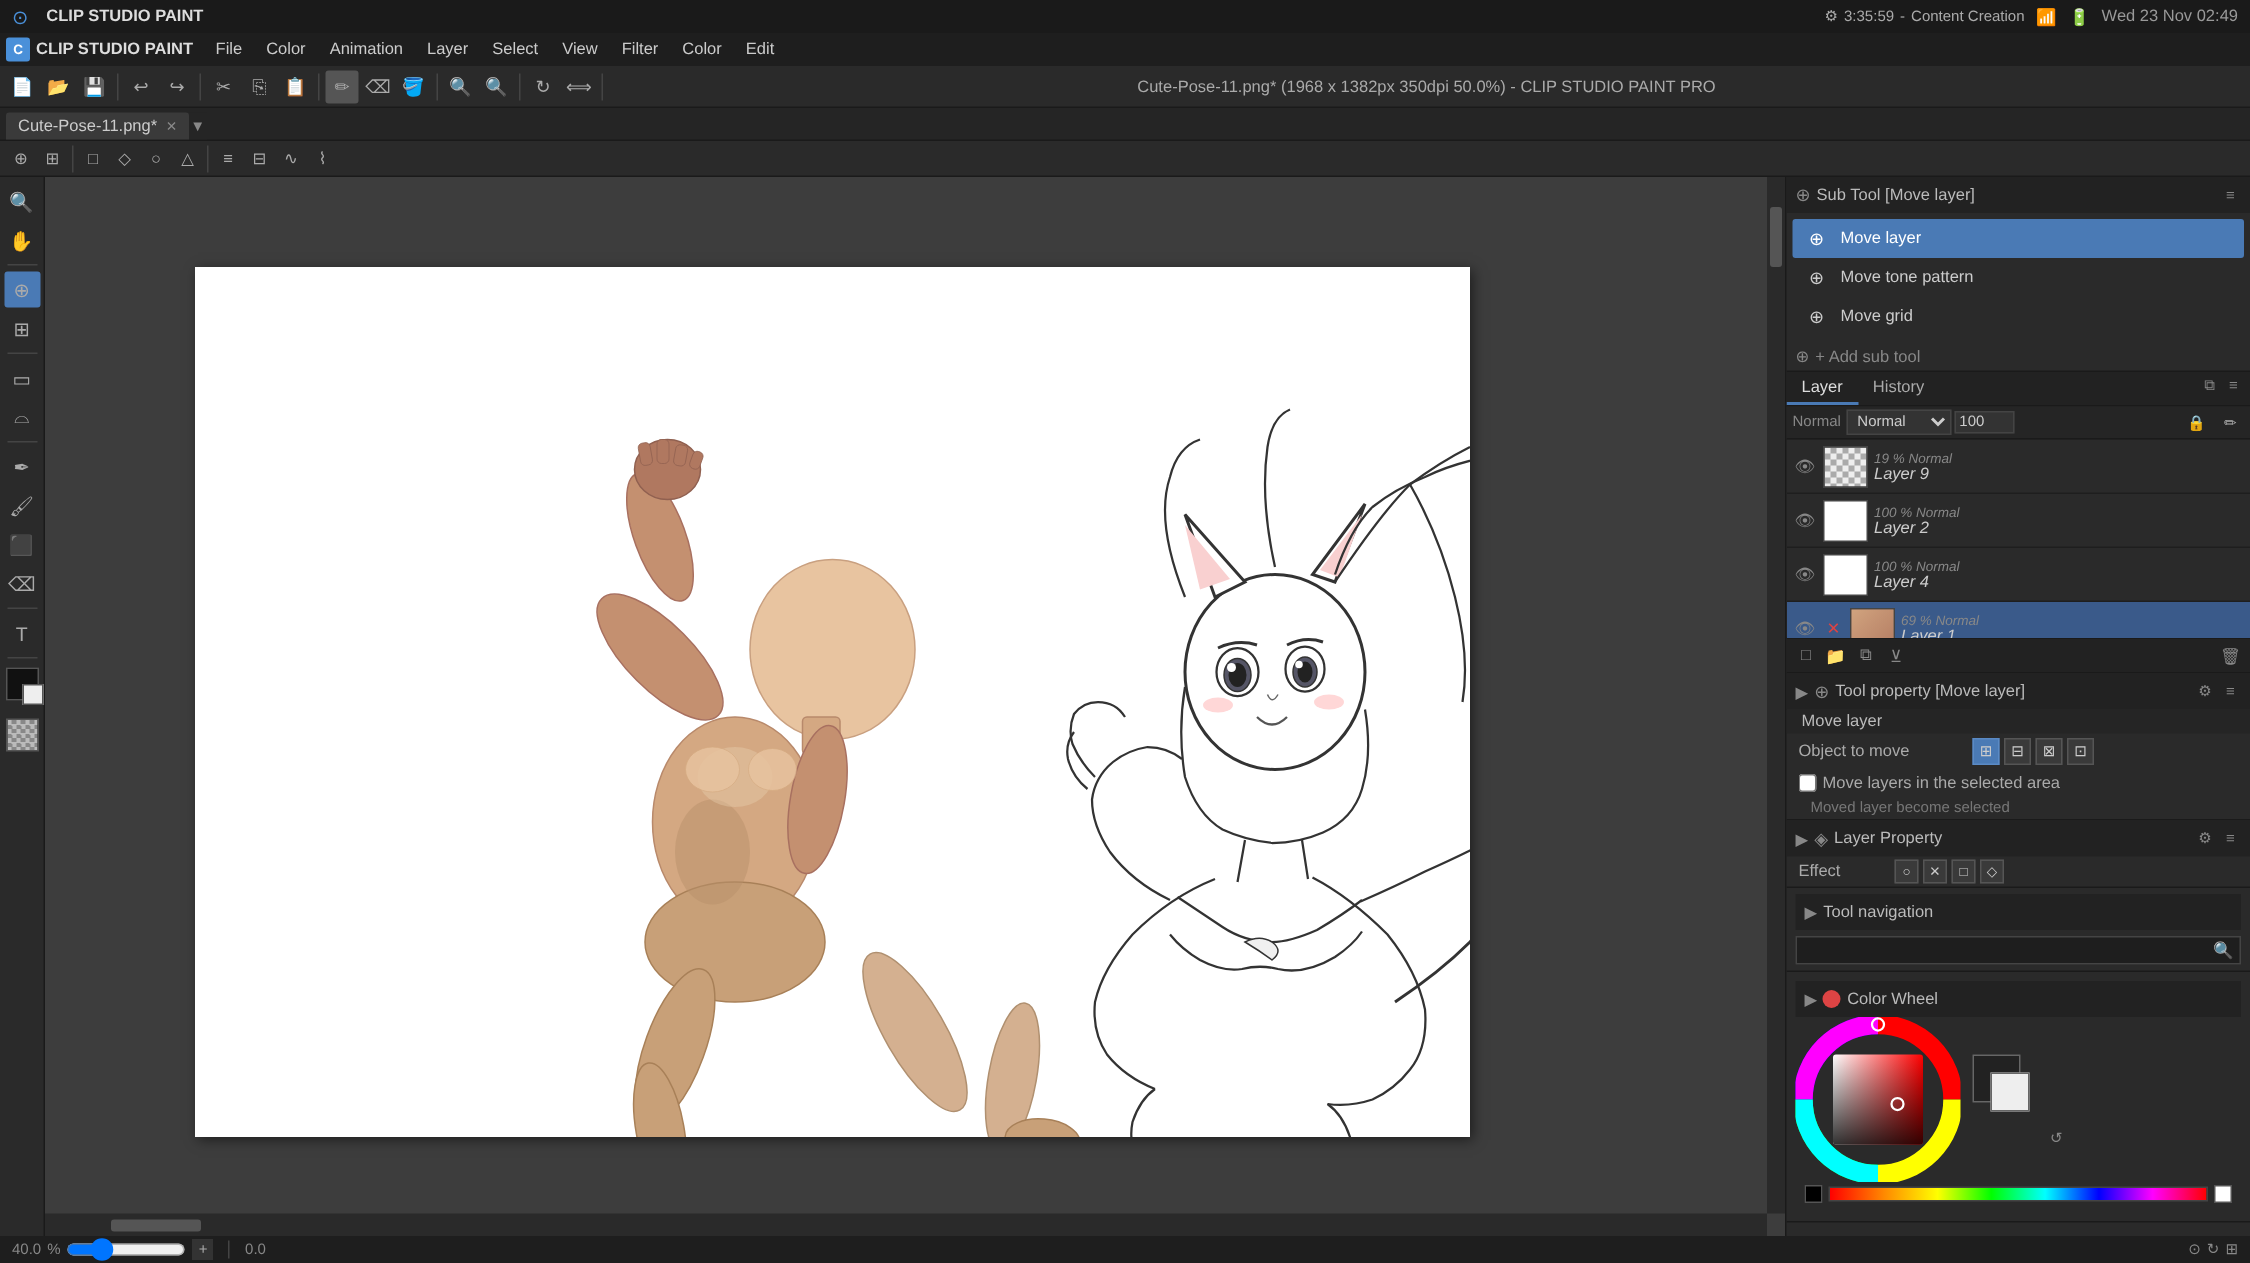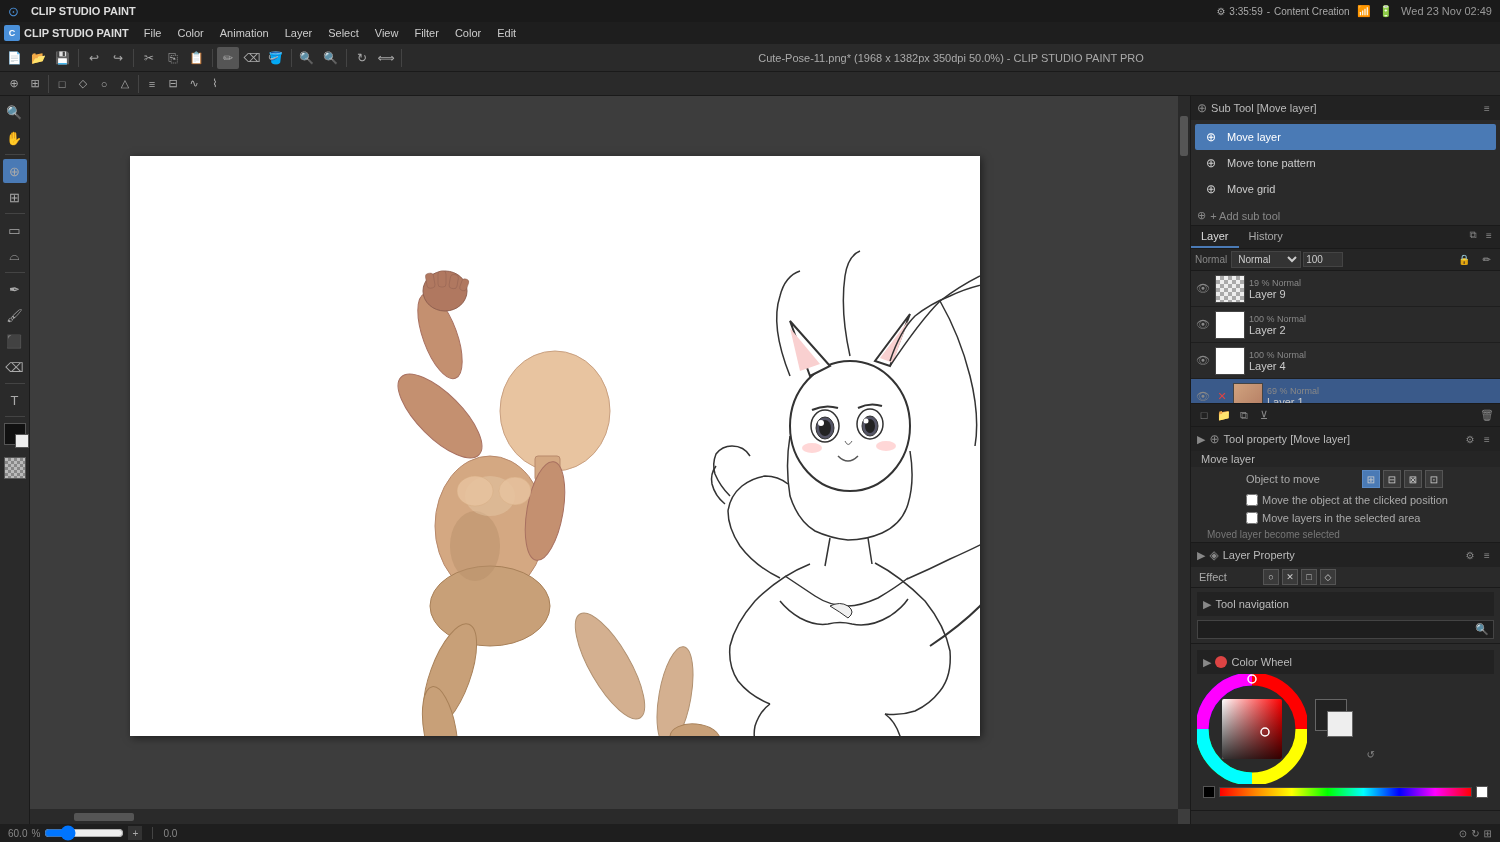--- a/index.html
+++ b/index.html
@@ -392,20 +392,21 @@
     }
     .layer-thumb-white {
       background: white;
     }
     .layer-thumb-checker {
       background: repeating-conic-gradient(#aaa 0% 25%, #eee 0% 50%) 0 0 / 8px 8px;
     }
     .layer-info {
       flex: 1;
       overflow: hidden;
+      font-style: italic;
     }
     .layer-blend-mode {
       font-size: 9px;
       color: #888;
     }
     .layer-name {
       font-size: 11px;
       color: #ccc;
       white-space: nowrap;
       overflow: hidden;
@@ -426,21 +427,20 @@
     .tool-prop-panel {
       border-top: 1px solid #1a1a1a;
       border-bottom: 1px solid #1a1a1a;
     }
     .prop-row {
       display: flex;
       align-items: center;
       padding: 3px 8px;
       gap: 6px;
       font-size: 11px;
-      margin-left: 47px;
     }
     .prop-label {
       color: #aaa;
       width: 110px;
       flex-shrink: 0;
     }
     .prop-icons {
       display: flex;
       gap: 3px;
     }
@@ -668,20 +668,27 @@
     <div class="toolbar-separator"></div>
     <button class="toolbar-btn">🔍</button>
     <button class="toolbar-btn">🔍</button>
     <div class="toolbar-separator"></div>
     <button class="toolbar-btn">↻</button>
     <button class="toolbar-btn">⟺</button>
     <div class="toolbar-separator"></div>
     <div class="title-bar-center">Cute-Pose-11.png* (1968 x 1382px 350dpi 50.0%)  -  CLIP STUDIO PAINT PRO</div>
   </div>
 
+  <div style="height:22px; background:#252525; display:flex; align-items:flex-end; border-bottom:1px solid #1a1a1a; flex-shrink:0;">
+    <div class="doc-tab">
+      <span>Cute-Pose-11.png*</span>
+      <span class="doc-tab-close">×</span>
+    </div>
+    <button style="width:12px; height:18px; background:#252525; border:none; color:#888; cursor:pointer; font-size:10px; margin-right:auto;">▼</button>
+  </div>
 
   <div class="toolbar2">
     <button class="toolbar2-btn">⊕</button>
     <button class="toolbar2-btn">⊞</button>
     <div class="toolbar-separator"></div>
     <button class="toolbar2-btn">□</button>
     <button class="toolbar2-btn">◇</button>
     <button class="toolbar2-btn">○</button>
     <button class="toolbar2-btn">△</button>
     <div class="toolbar-separator"></div>
@@ -950,26 +957,20 @@
           <div class="prop-icons">
             <button class="prop-icon-btn active">⊞</button>
             <button class="prop-icon-btn">⊟</button>
             <button class="prop-icon-btn">⊠</button>
             <button class="prop-icon-btn">⊡</button>
           </div>
         </div>
         <div class="prop-row">
           <label class="prop-checkbox">
             <input type="checkbox" style="">
-            <span>Move the object at the clicked position</span>
-          </label>
-        </div>
-        <div class="prop-row">
-          <label class="prop-checkbox">
-            <input type="checkbox" style="">
             <span>Move layers in the selected area</span>
           </label>
         </div>
         <div class="prop-sub-label">Moved layer become selected</div>
       </div>
 
       <div class="layer-prop-panel">
         <div class="panel-header">
           <span style="color:#888; cursor:pointer;">▶</span>
           <span class="panel-header-icon">◈</span>
@@ -1064,21 +1065,21 @@
           
         </div>
       </div>
 
     </div>
 
   </div>
 
   <div class="status-bar">
     <div class="status-zoom">
-      <span>60.0</span>
+      <span>40.0</span>
       <span>%</span>
       <input type="range" min="1" max="200" value="50" style="width: 80px; height: 12px;">
       <button class="status-zoom-btn">+</button>
     </div>
     <div class="toolbar-separator" style="height:12px;"></div>
     <span>0.0</span>
     <div style="margin-left:auto; display:flex; gap:4px; align-items:center;">
       <button style="background:transparent; border:none; color:#888; font-size:10px; cursor:pointer;">⊙</button>
       <button style="background:transparent; border:none; color:#888; font-size:10px; cursor:pointer;">↻</button>
       <button style="background:transparent; border:none; color:#888; font-size:10px; cursor:pointer;">⊞</button>

